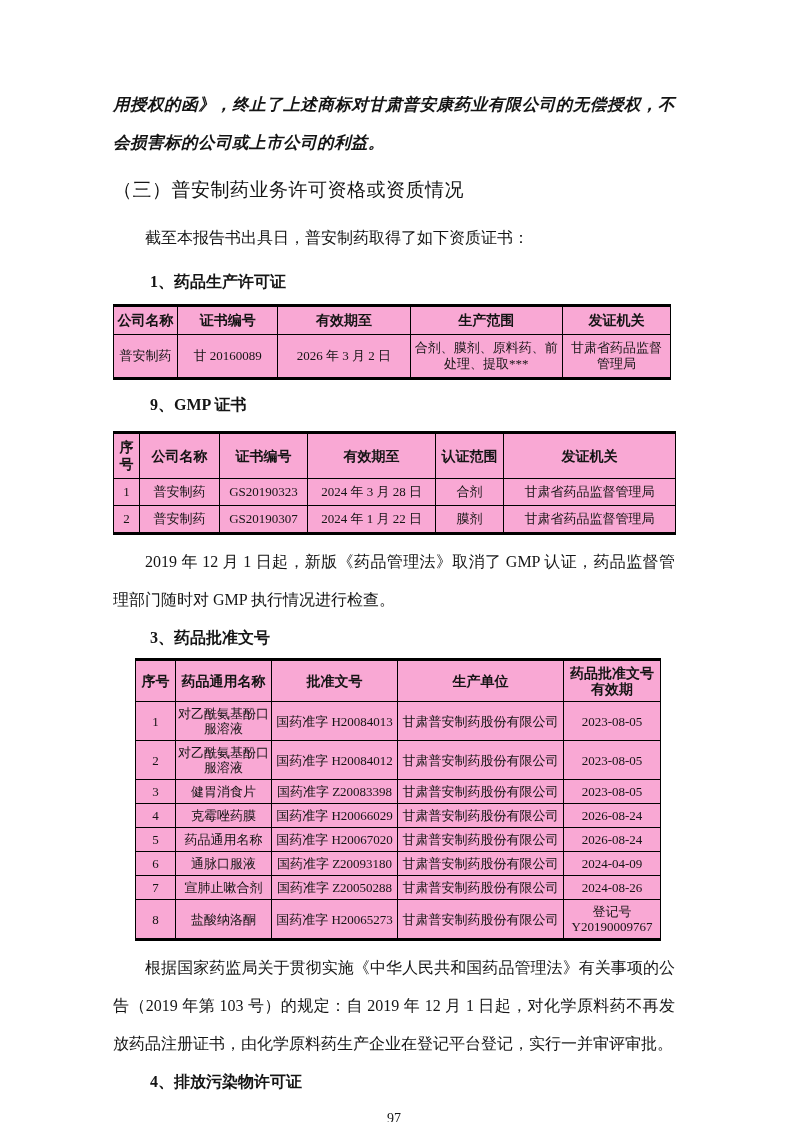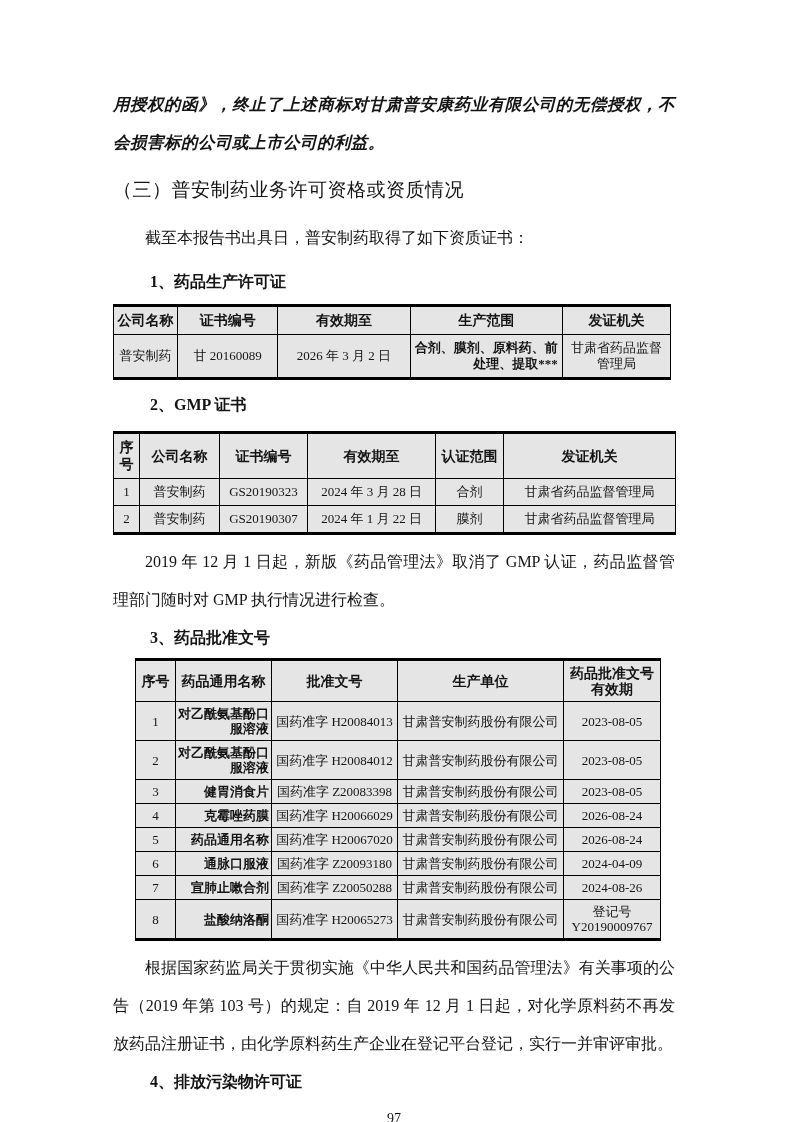--- a/index.html
+++ b/index.html
@@ -14,34 +14,34 @@
     font-weight:bold;font-style:italic;letter-spacing:0.5px;
   }
   .section-heading{
     margin:14px 0 0 0;font-size:19px;line-height:27px;font-weight:normal;
     font-family:"Liberation Sans","DejaVu Sans",sans-serif;letter-spacing:0.5px;
   }
   .para{margin:0;font-size:16px;line-height:38px;text-align:justify;text-indent:2em;}
   .para.mt{margin-top:8px;}
   .lead{margin-top:16px;}
   .subhead{margin:6px 0 0 0;font-size:16px;line-height:38px;padding-left:37px;text-indent:0;font-weight:bold;}
-  table{border-collapse:collapse;table-layout:fixed;background:#e5e5e5;}
+  table{border-collapse:collapse;table-layout:fixed;background:#f9a8d4;}
   .tbl{border-top:3px solid #000;border-bottom:3px solid #000;}
   .tbl th,.tbl td{border:1px solid #000;vertical-align:middle;overflow:hidden;}
   .tbl th{
     font-family:"Liberation Sans","DejaVu Sans",sans-serif;font-weight:bold;
     font-size:14px;line-height:17px;text-align:center;padding:5px 2px;
   }
   .tbl td{font-size:13px;line-height:16px;text-align:center;padding:5px 4px;}
   .t1{width:558px;margin-top:3px;}
   .t2{width:562px;margin-top:7px;}
   .t3{width:525px;margin-left:22px;margin-top:1px;}
   .t3 th{font-size:14px;line-height:16px;padding:4px 2px;}
   .t3 td{font-size:13px;line-height:15px;padding:4px 2px;}
-  td.cell-left{text-align:right;font-weight:bold;}
+  td.cell-left{text-align:center;}
   .pagenum{margin-top:8px;text-align:center;font-size:14px;line-height:20px;}
 </style>
 </head>
 <body>
 
 <div class="content">
 
   <p class="para-intro">用授权的函》，终止了上述商标对甘肃普安康药业有限公司的无偿授权，不会损害标的公司或上市公司的利益。</p>
 
   <h2 class="section-heading">（三）普安制药业务许可资格或资质情况</h2>
@@ -69,21 +69,21 @@
     <tr>
       <td>普安制药</td>
       <td>甘 20160089</td>
       <td>2026 年 3 月 2 日</td>
       <td class="cell-left">合剂、膜剂、原料药、前处理、提取***</td>
       <td>甘肃省药品监督管理局</td>
     </tr>
   </tbody>
     </table>
 
-  <p class="subhead">2、GMP 证书</p>
+  <p class="subhead">9、GMP 证书</p>
 
   <table class="tbl t2">
     <colgroup>
       <col style="width:26px">
         <col style="width:80px">
         <col style="width:88px">
         <col style="width:128px">
         <col style="width:68px">
         <col style="width:172px">
     </colgroup>

